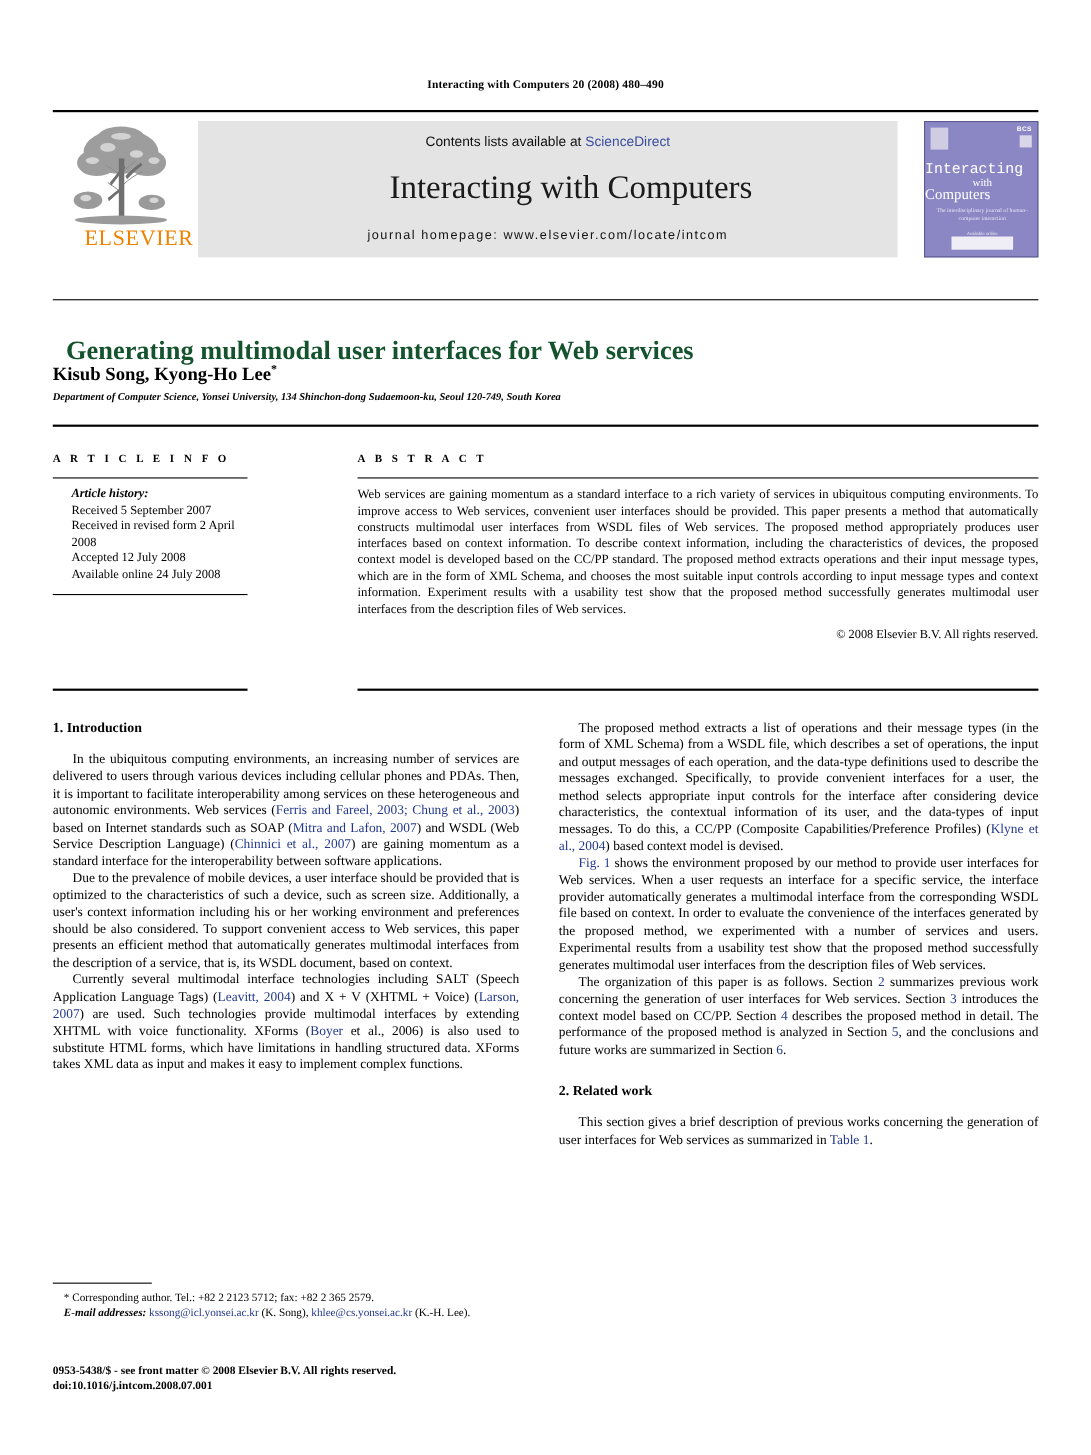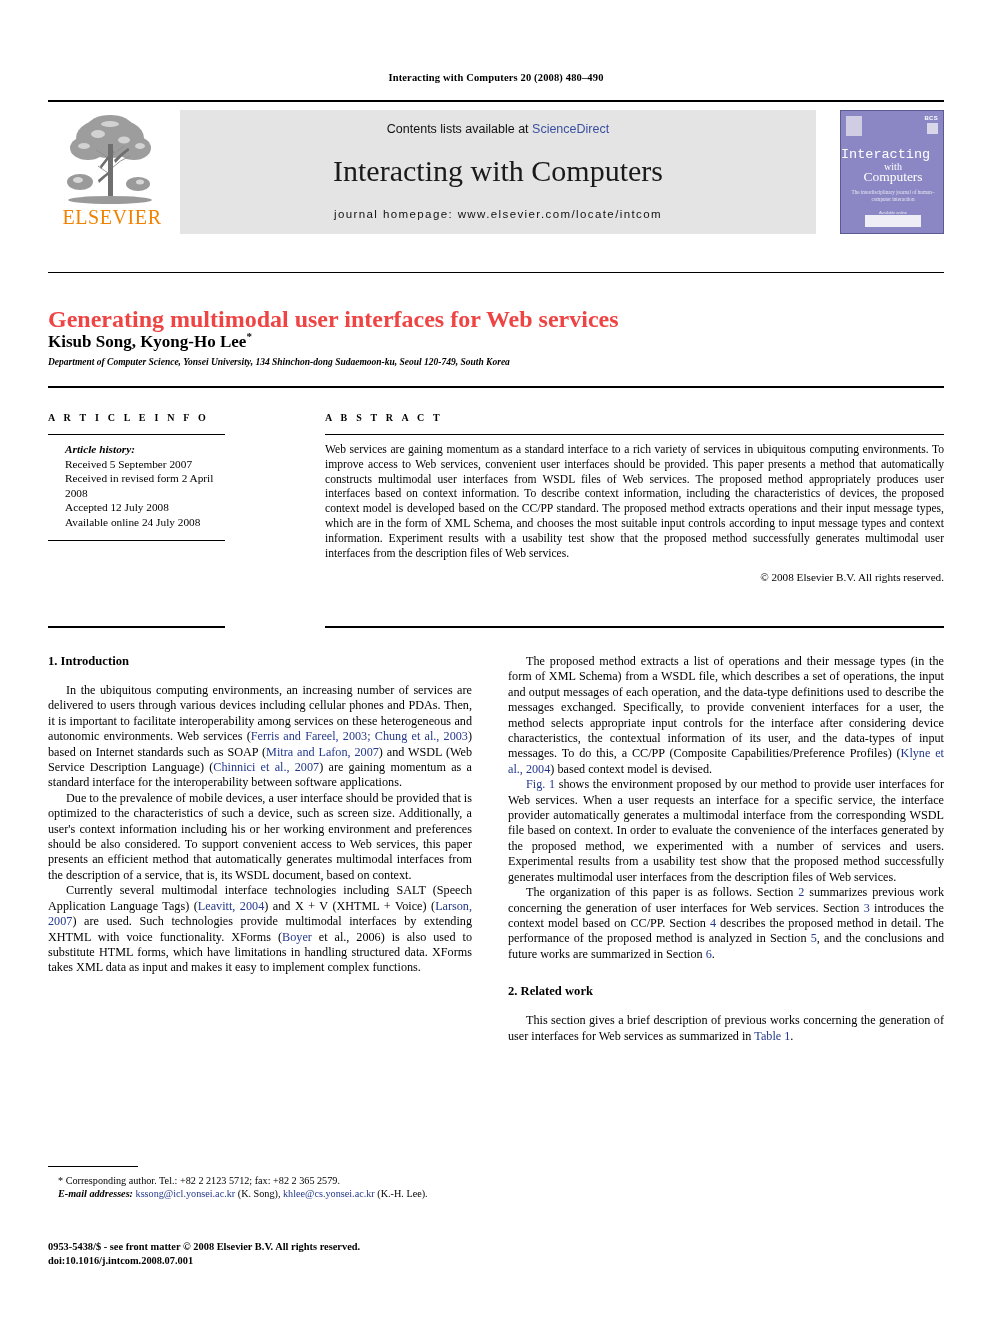--- a/index.html
+++ b/index.html
@@ -55,21 +55,21 @@
   .tree-box {
     position: absolute;
     left: 6px; top: 0px;
     width: 112px; height: 96px;
     overflow: hidden;
   }
   .elsevier-word {
     position: absolute;
     left: 0px; top: 96px;
     width: 128px;
-    text-align: center;
+    text-align: right;
     color: #ef8200;
     font-family: "Liberation Serif", serif;
     font-size: 20px;
     letter-spacing: 0.6px;
   }
   .contents-band {
     position: absolute;
     left: 132px; top: 4px;
     width: 636px; height: 124px;
     background: #e4e4e4;
@@ -85,20 +85,21 @@
   }
   .sd-link { color: #3a4fa0; }
   .journal-title {
     position: absolute;
     left: 0; top: 44px;
     width: 636px;
     text-align: center;
     font-family: "Liberation Serif", serif;
     font-size: 30px;
     color: #1a1a1a;
+    padding-left: 21px;
   }
   .homepage-line {
     position: absolute;
     left: 0; top: 98px;
     width: 636px;
     text-align: center;
     font-family: "Liberation Sans", sans-serif;
     font-size: 11.5px;
     letter-spacing: 1.4px;
     color: #111;
@@ -138,21 +139,21 @@
     color: #fff;
     font-family: Liberation Mono, monospace; font-size: 13.5px;
   }
   .cover-t2 {
     position: absolute; left: 0; top: 50px; width: 104px;
     text-align: center; color: #fff;
     font-family: "Liberation Serif", serif; font-size: 10px;
   }
   .cover-t3 {
     position: absolute; left: 0; top: 58px; width: 104px;
-    text-align: center; color: #fff;
+    text-align: left; color: #fff;
     font-family: "Liberation Serif", serif; font-size: 13.5px;
   }
   .cover-sub {
     position: absolute; left: 6px; top: 78px; width: 92px;
     text-align: center; color: #e7e5f2;
     font-family: "Liberation Serif", serif; font-size: 5.2px;
     line-height: 7px;
   }
   .cover-foot {
     position: absolute; left: 24px; top: 104px; width: 56px; height: 12px;
@@ -166,25 +167,25 @@
 
   
   .title-rule {
     position: absolute;
     left: 48px; top: 272px;
     width: 896px;
     border-top: 1px solid #000;
   }
   .article-title {
     position: absolute;
-    left: 48px; top: 290px;
+    left: 60px; top: 290px;
     width: 896px;
     font-family: "Liberation Serif", serif;
     font-size: 24px;
-    color: #ef4444;
+    color: #14532d;
   }
   .authors {
     position: absolute;
     left: 48px; top: 330px;
     width: 896px;
     font-family: "Liberation Serif", serif;
     font-size: 17px;
     font-weight: bold;
   }
   .corr-star { font-size: 11px; vertical-align: super; }

